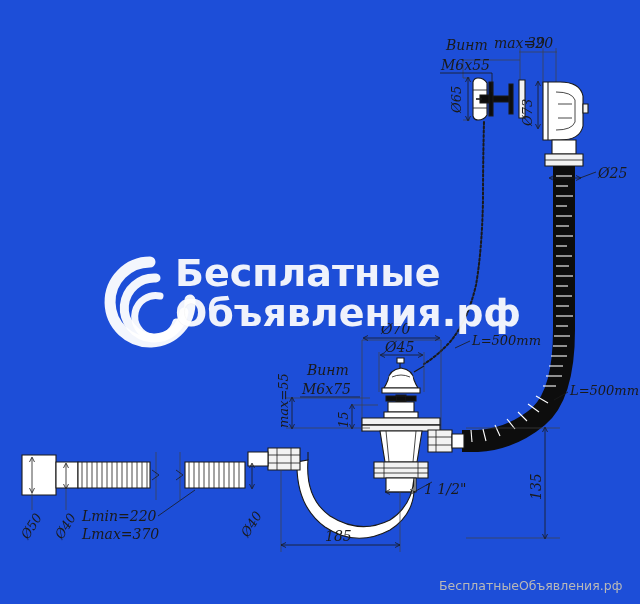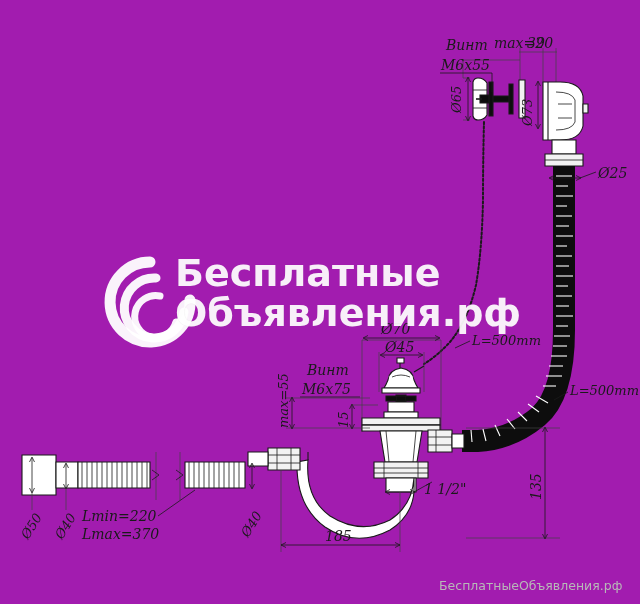--- a/index.html
+++ b/index.html
@@ -7,21 +7,21 @@
     padding: 0;
     background: #ffffff;
   }
   body {
     font-family: "DejaVu Sans", sans-serif;
   }
   #canvas {
     position: relative;
     width: 640px;
     height: 604px;
-    background: #a21caf;
+    background: #1d4ed8;
     overflow: hidden;
   }
   #drawing {
     position: absolute;
     left: 0; top: 0;
     width: 640px;
     height: 604px;
   }
   
   .wm-layer {

